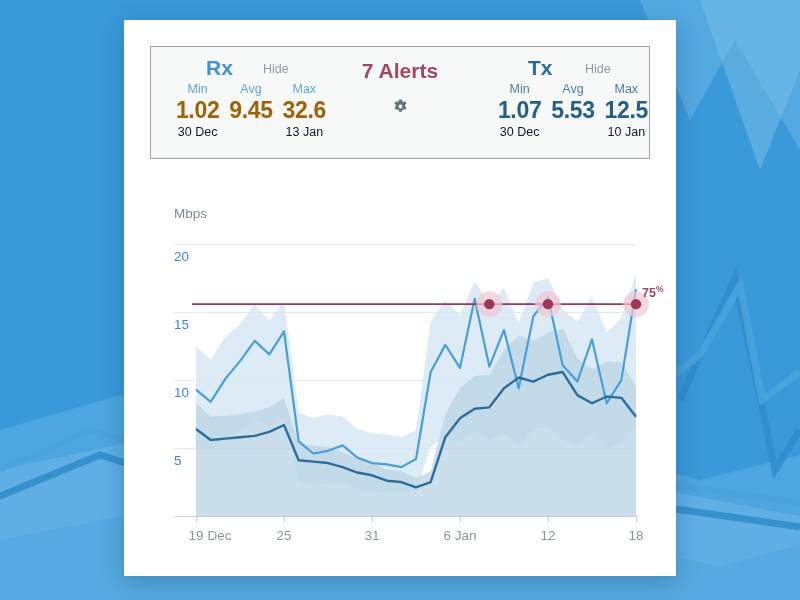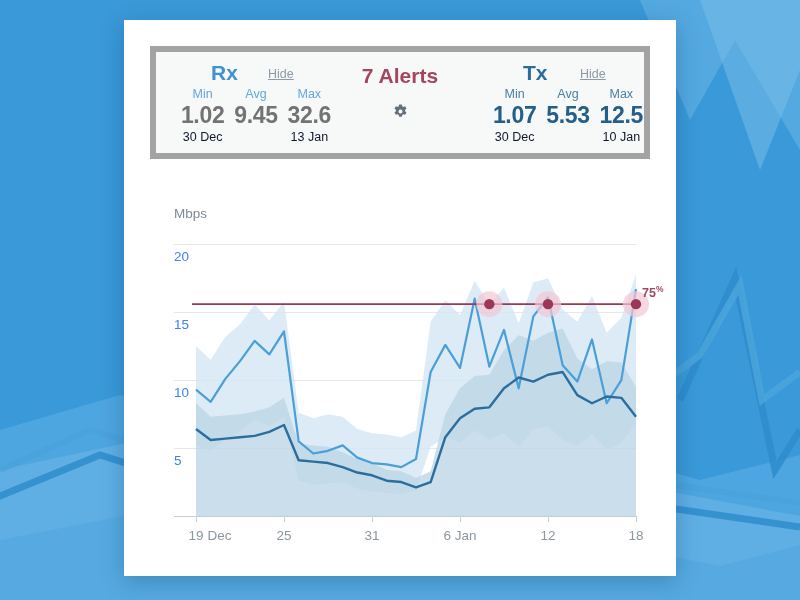--- a/index.html
+++ b/index.html
@@ -15,48 +15,48 @@
   .panel{
     position:absolute;left:124px;top:20px;width:552px;height:556px;
     background:#ffffff;
     box-shadow:0 6px 22px rgba(11,60,100,.30);
   }
 
   
   .stats-card{
     position:absolute;left:26px;top:26px;width:500px;height:113px;
     background:#f7f8f8;
-    border:6px solid #a3a3a3;
+    border:1px solid #a3a3a3;
     box-sizing:border-box;
   }
   .side{position:absolute;top:0;height:100%;}
   .side.rx{left:8px;width:160px;}
   .side.tx{right:8px;width:160px;}
 
   .side-head{
     position:absolute;top:8px;left:0;width:100%;height:26px;
   }
   .side-title{
     position:absolute;top:0;font-size:21px;font-weight:bold;line-height:26px;
   }
   .rx .side-title{left:47px;color:#3f93d1;}
   .tx .side-title{left:47px;color:#2a6d9c;}
   .hide-link{
     position:absolute;top:4px;left:104px;font-size:12.5px;line-height:20px;
-    color:#8d9aa3;text-decoration:underline;cursor:pointer;
+    color:#8d9aa3;cursor:pointer;
   }
 
   .cols{position:absolute;top:34px;left:12px;width:100%;display:flex;}
   .col{width:33.333%;text-align:center;}
   .lbl{font-size:12.5px;line-height:16px;}
   .val{font-size:23px;font-weight:bold;line-height:27px;letter-spacing:-.3px;}
   .dt{font-size:12.5px;line-height:17px;color:#0f172a;}
   .dt.empty{visibility:hidden;}
   .rx .lbl{color:#61a7da;}
-  .rx .val{color:#737373;text-align:center;}
+  .rx .val{color:#a16207;text-align:center;}
   .tx .lbl{color:#4b7f9f;}
   .tx .val{color:#235f88;}
 
   .alerts{
     position:absolute;left:50%;top:10px;transform:translateX(-50%);
     width:190px;text-align:center;
   }
   .alerts-title{font-size:21px;font-weight:bold;color:#a4465f;line-height:28px;}
   .alerts-sub{font-size:13.5px;color:#b06078;line-height:20px;margin-top:1px;}
   .gear{margin-top:13px;display:inline-block;}

